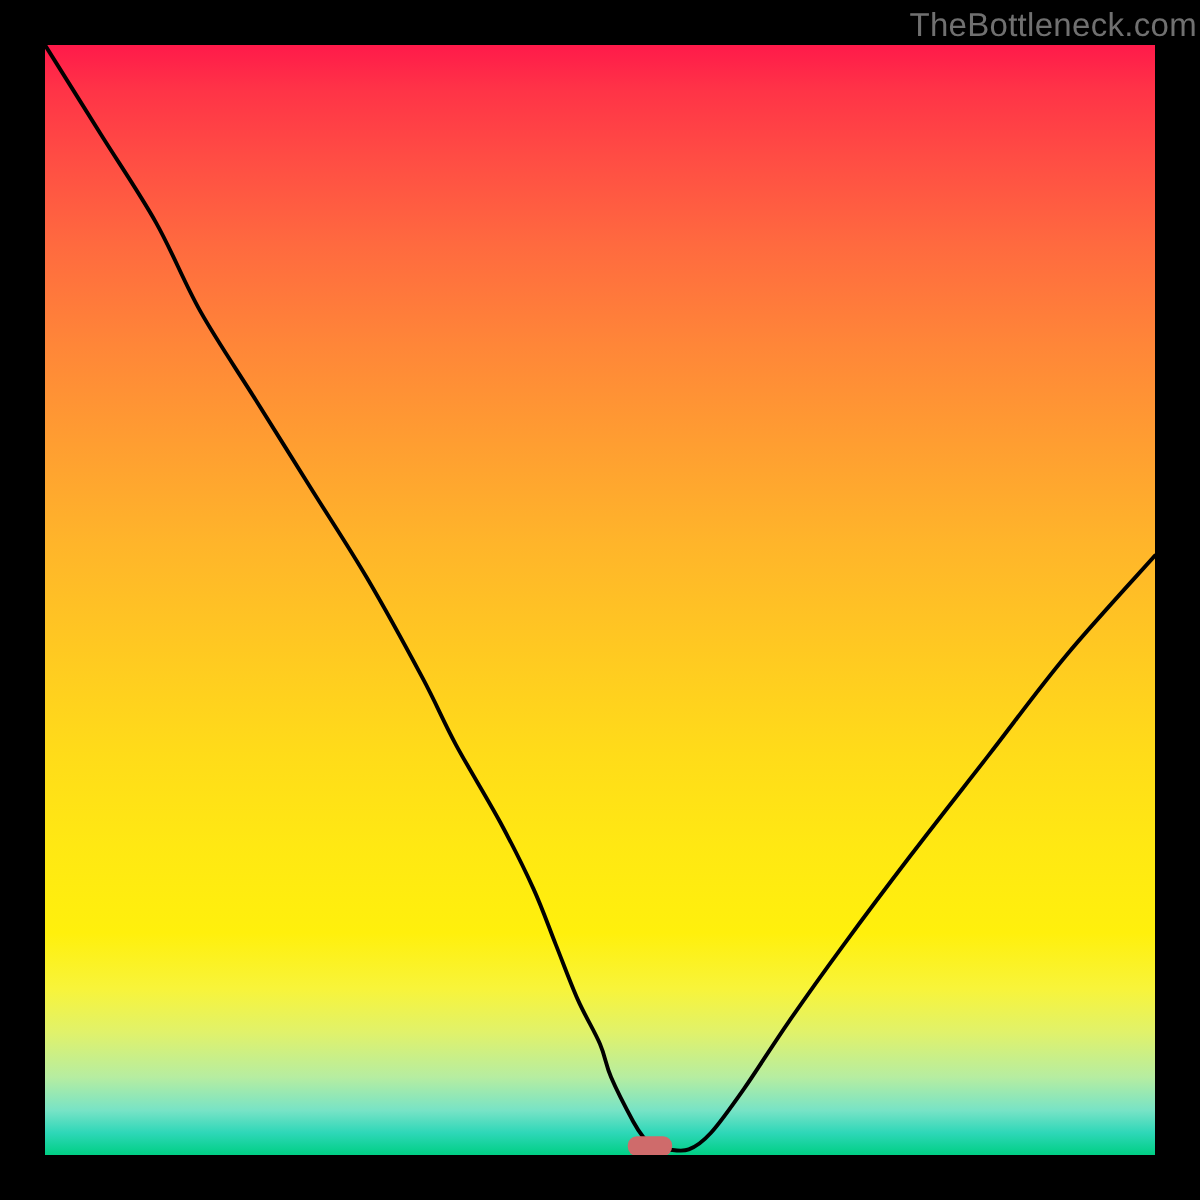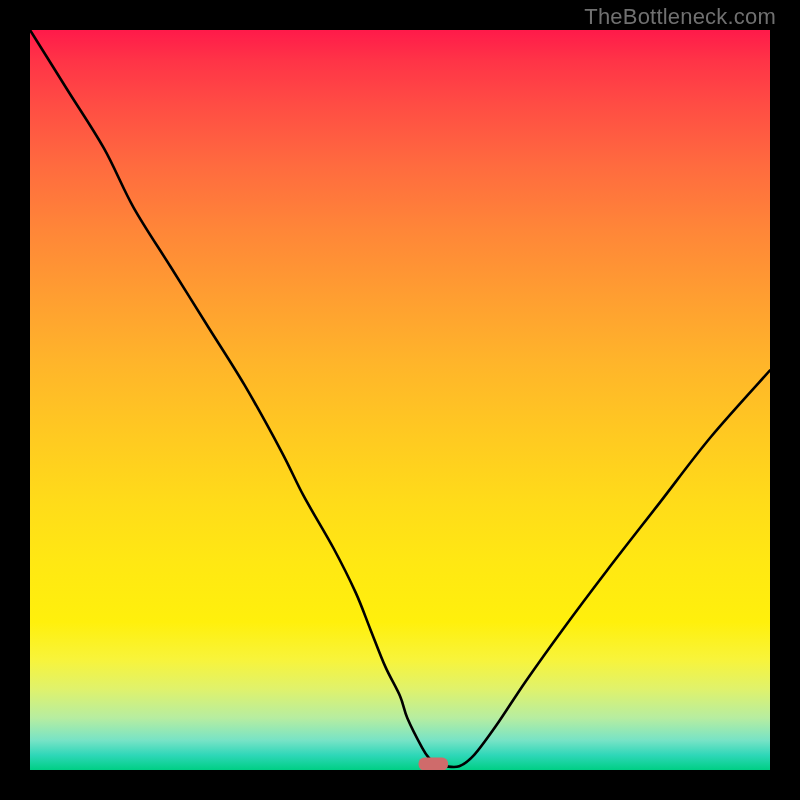--- a/index.html
+++ b/index.html
@@ -52,21 +52,21 @@
   }
   svg.curve {
     position: absolute;
     inset: 0;
     width: 100%;
     height: 100%;
   }
   .watermark {
     position: absolute;
     top: 4px;
-    right: 24px;
+    right: 2px;
     color: #707070;
     font-size: 22px;
     font-weight: 500;
     font-family: Arial, Helvetica, sans-serif;
     letter-spacing: 0.2px;
     text-align: right;
   }
 </style>
 </head>
 <body>

